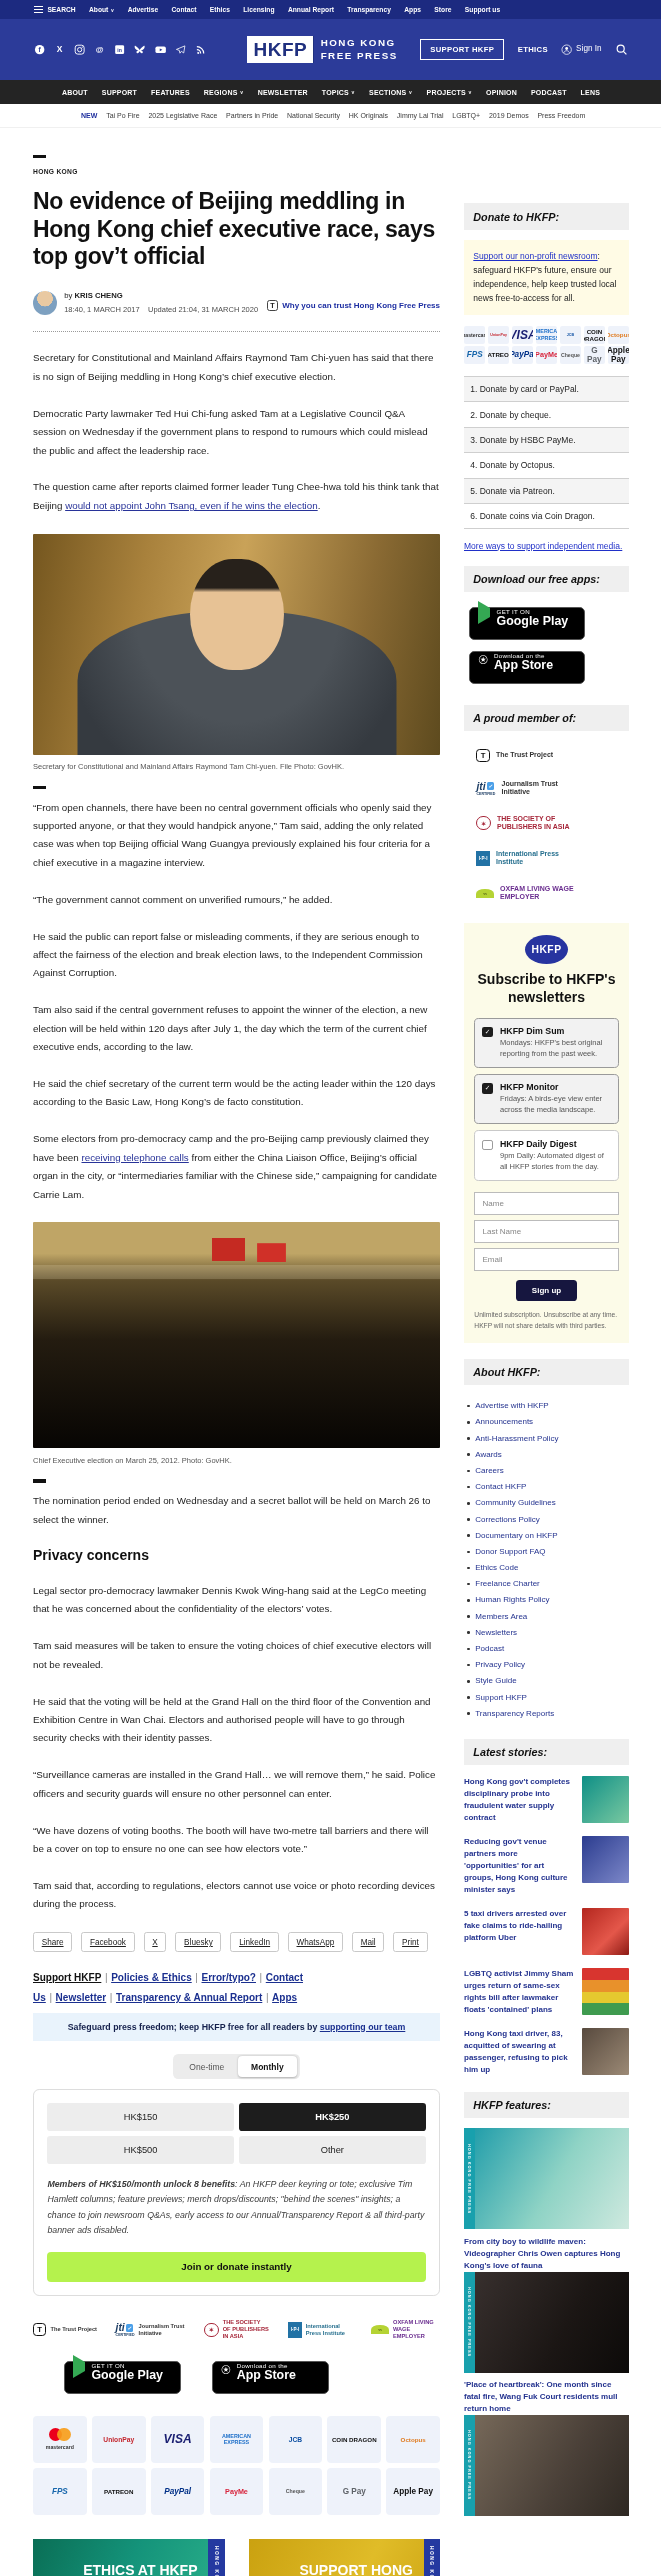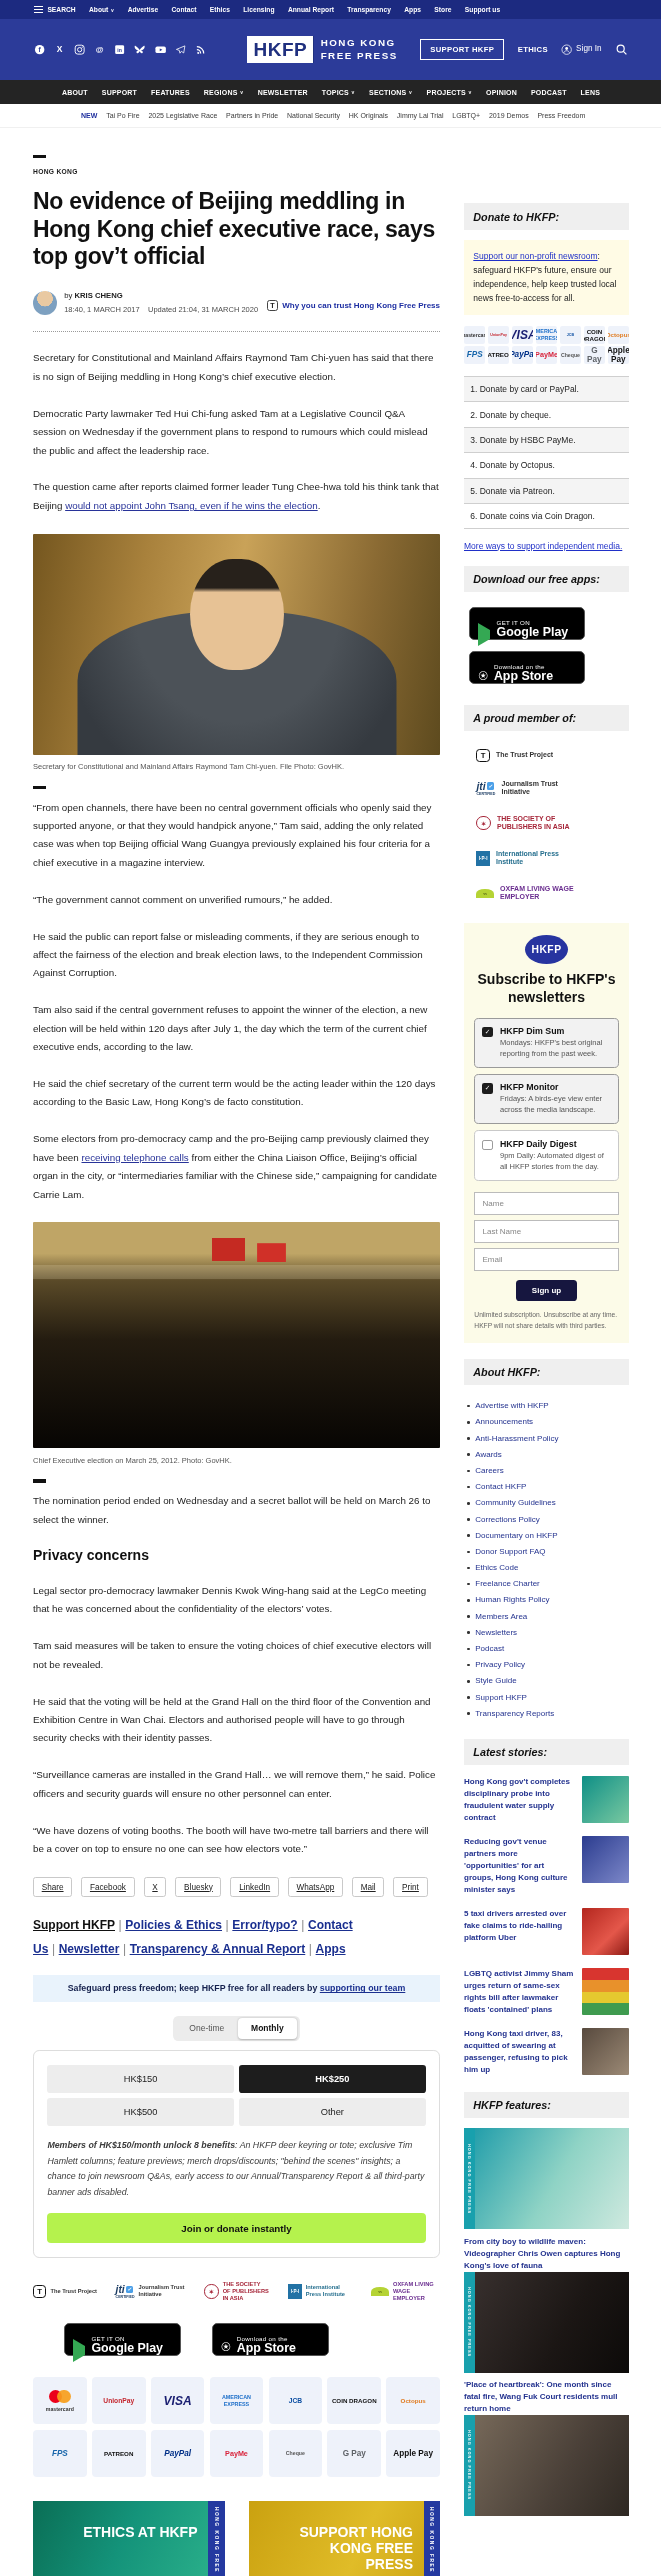--- a/index.html
+++ b/index.html
@@ -53,21 +53,21 @@
   .photo-1{height:221px;background:linear-gradient(100deg,#74561f 0%,#a8813c 26%,#c9a258 48%,#8a6a33 78%,#5d4a1e 100%)}
   .photo-1::before{content:"";position:absolute;left:50%;bottom:-31px;transform:translateX(-50%);width:319px;height:175px;background:radial-gradient(ellipse at 50% 0%,#4c5258 0 45%,#353a40 78%);border-radius:46% 46% 0 0/40% 40% 0 0}
   .photo-1::after{content:"";position:absolute;left:50%;top:25px;transform:translateX(-50%);width:94px;height:111px;border-radius:47%/52%;background:linear-gradient(#27211b 0 26%,#e7c295 30% 100%)}
   .photo-2{height:226px;background:linear-gradient(#bfa566 0 14%,#5a4a28 26%,#241c10 52%,#070503 100%)}
   .photo-2::before{content:"";position:absolute;top:15.5px;left:44%;width:33px;height:23px;background:#c52a22;box-shadow:43px 3.1px 0 -2.1px #d03028}
   .photo-2::after{content:"";position:absolute;top:43px;left:0;right:0;height:13.4px;background:rgba(255,244,210,.18)}
   .caption{font-size:7.5px;color:#555;margin-top:6.2px;line-height:1.5}
   h2.subhead{font-size:14px;font-weight:800;margin:5.2px 0 18.5px;color:#111}
   .share-row{display:flex;gap:9px;margin:7.2px 0 15.5px;flex-wrap:wrap}
   .chip{border:0.5px solid #c9c9c9;border-radius:2.6px;padding:4.6px 7.7px;font-size:8.2px;color:#222;text-decoration:underline;background:#fff;cursor:pointer}
-  .foot-links{font-size:12px;color:#1a2f8f;margin-bottom:14px;line-height:2}
+  .foot-links{font-size:10px;color:#1a2f8f;margin-bottom:5px;line-height:2}
   .foot-links a{text-decoration:underline;color:#1a2f8f;font-weight:600}
   .foot-links a.first{color:#111;font-weight:800}
   .foot-links .sep{color:#888;margin:0 3.6px;text-decoration:none}
   .banner{background:#e9f3fc;padding:8.8px 10.3px;text-align:center;font-size:8.8px;font-weight:800;color:#15214d;margin-bottom:13.4px}
   .banner a{text-decoration:underline;color:#1a2f8f}
   
   .toggle-wrap{display:flex;justify-content:center;margin-bottom:9.3px}
   .toggle{background:#ececec;border-radius:5.2px;padding:2.6px;display:flex;font-size:8.5px;color:#555}
   .toggle .opt{padding:5.2px 13.4px;border-radius:4.1px;cursor:pointer}
   .toggle .opt.sel{background:#fff;color:#111;font-weight:800;box-shadow:0 0.5px 2.1px rgba(0,0,0,.25)}
@@ -84,21 +84,21 @@
   .m-ico{display:inline-flex;align-items:center;justify-content:center;font-weight:800}
   .m-name{font-size:5.7px;line-height:1.25;font-weight:700;color:#333;max-width:47px}
   .mi-trust{width:13.4px;height:13.4px;border:1.5px solid #111;border-radius:3.6px;color:#111;font-size:7.7px}
   .mi-jti{color:#1d3d64;font-size:10.3px;font-style:italic}
   .mi-check{width:7.7px;height:7.7px;background:#4a9fe8;border-radius:1.5px;color:#fff;font-size:5.2px;display:inline-flex;align-items:center;justify-content:center;margin-left:1px}
   .mi-sopa{width:14.4px;height:14.4px;border:1px solid #a62639;border-radius:50%;color:#a62639;font-size:6.2px}
   .mi-ipi{width:13.4px;height:15.5px;background:#2272a5;color:#fff;font-size:4.6px;flex-direction:column}
   .mi-ox{width:17.5px;height:9.3px;background:#b5d334;border-radius:50% 50% 0 0;color:#4c5b10;font-size:3.6px}
   .c-sopa{color:#a62639}.c-ipi{color:#27708f}.c-ox{color:#6a2d8f}
   .badges-row{display:flex;gap:31px;margin:3.1px 0 21.6px;justify-content:flex-start;padding-left:31px}
-  .store-badge{width:117px;height:33px;background:#000;border-radius:5.2px;color:#fff;display:flex;align-items:flex-end;gap:6.2px;padding:0 8.2px;border:0.5px solid #555}
+  .store-badge{width:117px;height:33px;background:#000;border-radius:5.2px;color:#fff;display:flex;align-items:flex-start;gap:6.2px;padding:0 8.2px;border:0.5px solid #555}
   .sb-top{font-size:6.2px;letter-spacing:0.3px}
   .sb-bottom{font-size:12.4px;font-weight:700;line-height:1.05}
   .gp-tri{width:0;height:0;border-top:7.2px solid transparent;border-bottom:7.2px solid transparent;border-left:12.4px solid #34a853;filter:none}
   .apple-glyph{font-size:15.5px;line-height:1}
   .pay-grid-a{display:grid;grid-template-columns:repeat(7,1fr);gap:5.2px;margin-bottom:24px}
   .pay-tile-a{background:#eef2fa;border-radius:4.1px;height:47px;display:flex;flex-direction:column;align-items:center;justify-content:center;gap:3.1px;font-weight:800;font-size:6.7px;text-align:center;padding:2.1px}
   .mc-circles{display:flex}
   .mc-circles i{width:13.4px;height:13.4px;border-radius:50%;display:block}
   .mc-circles i:first-child{background:#eb001b}
   .mc-circles i:last-child{background:#f79e1b;margin-left:-5.2px;opacity:.92}
@@ -348,20 +348,21 @@
           <figcaption class="caption">Chief Executive election on March 25, 2012. Photo: GovHK.</figcaption>
         </figure>
         <div class="minibar"></div>
         <p class="apara">The nomination period ended on Wednesday and a secret ballot will be held on March 26 to select the winner.</p>
         <h2 class="subhead">Privacy concerns</h2>
         <p class="apara">Legal sector pro-democracy lawmaker Dennis Kwok Wing-hang said at the LegCo meeting that he was concerned about the confidentiality of the electors’ votes.</p>
         <p class="apara">Tam said measures will be taken to ensure the voting choices of chief executive electors will not be revealed.</p>
         <p class="apara">He said that the voting will be held at the Grand Hall on the third floor of the Convention and Exhibition Centre in Wan Chai. Electors and authorised people will have to go through security checks with their identity passes.</p>
         <p class="apara">“Surveillance cameras are installed in the Grand Hall… we will remove them,” he said. Police officers and security guards will ensure no other personnel can enter.</p>
         <p class="apara">“We have dozens of voting booths. The booth will have two-metre tall barriers and there will be a cover on top to ensure no one can see how electors vote.”</p>
+        <p class="apara">Tam said that, according to regulations, electors cannot use voice or photo recording devices during the process.</p>
       </div>
 
     <div class="share-row" id="share-row">
         <span class="chip">Share</span>
         <span class="chip">Facebook</span>
         <span class="chip">X</span>
         <span class="chip">Bluesky</span>
         <span class="chip">LinkedIn</span>
         <span class="chip">WhatsApp</span>
         <span class="chip">Mail</span>

